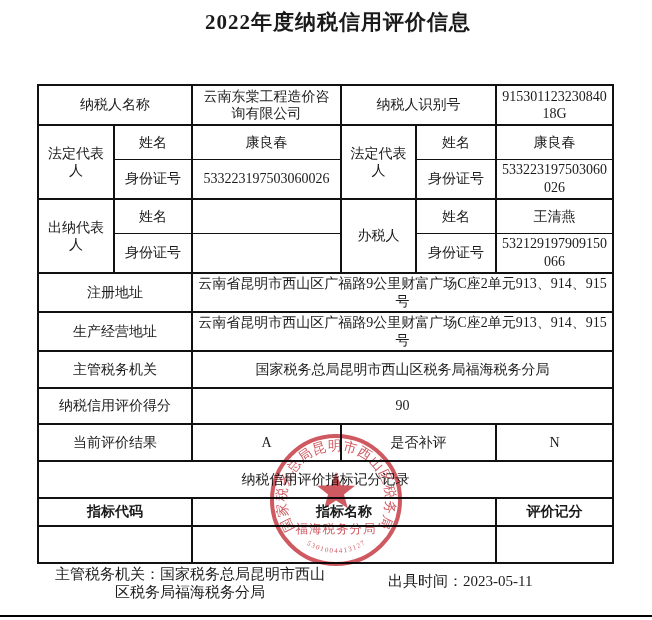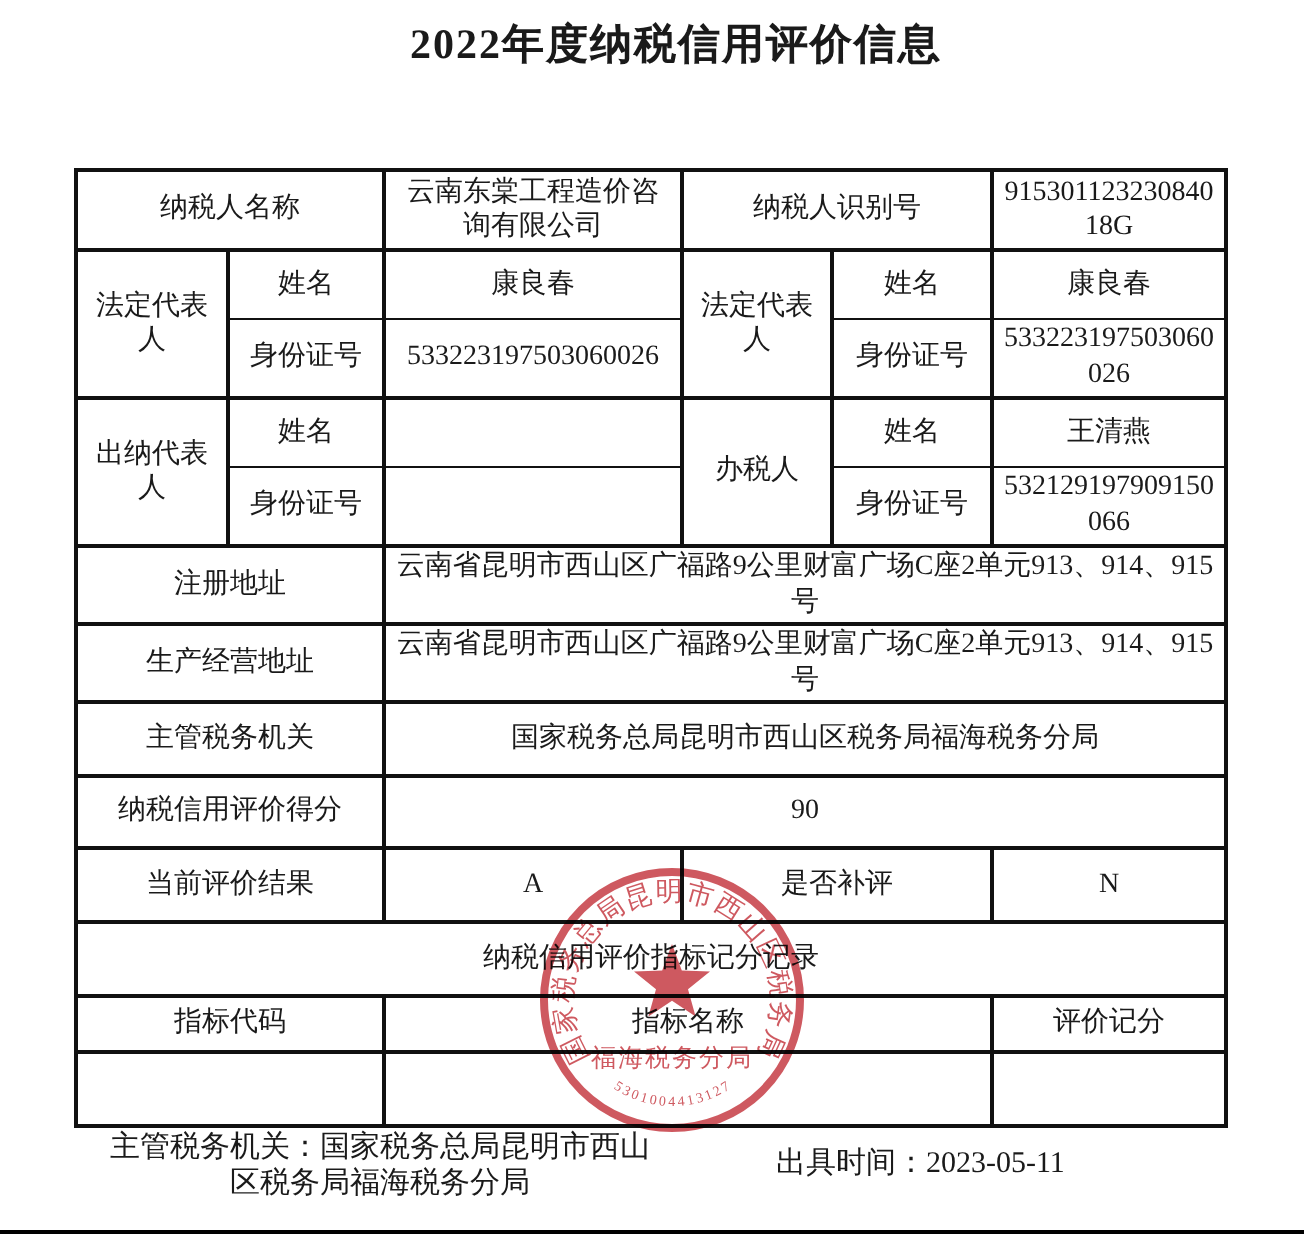--- a/index.html
+++ b/index.html
@@ -27,21 +27,21 @@
     text-align:center; vertical-align:middle;
     padding:1px 4px; line-height:1.25;
     overflow:hidden;
   }
   tr.thin-bottom td { border-bottom-width:1px; }
   tr.thin-top td { border-top-width:1px; }
   td.pad-sm { padding-left:8px; padding-right:8px; }
   td.pad-addr { padding-left:28px; padding-right:28px; }
   td.brk { word-break:break-all; }
   .h40{height:40px;padding-left:46px;} .h34{height:34px;} .h36{height:36px;}
-  .h35{height:37px;} .h37{height:37px;} .h38{height:28px;}
+  .h35{height:37px;} .h37{height:37px;} .h38{height:28px;font-weight:bold;}
   .stamp {
     position:absolute; left:266px; top:430px;
     width:140px; height:140px;
     opacity:0.85;
     mix-blend-mode:multiply;
     pointer-events:none;
   }
   .stamp text { font-family:"Liberation Serif","DejaVu Serif",serif; }
   .footer-left {
     position:absolute; left:52px; top:565px; width:276px;

